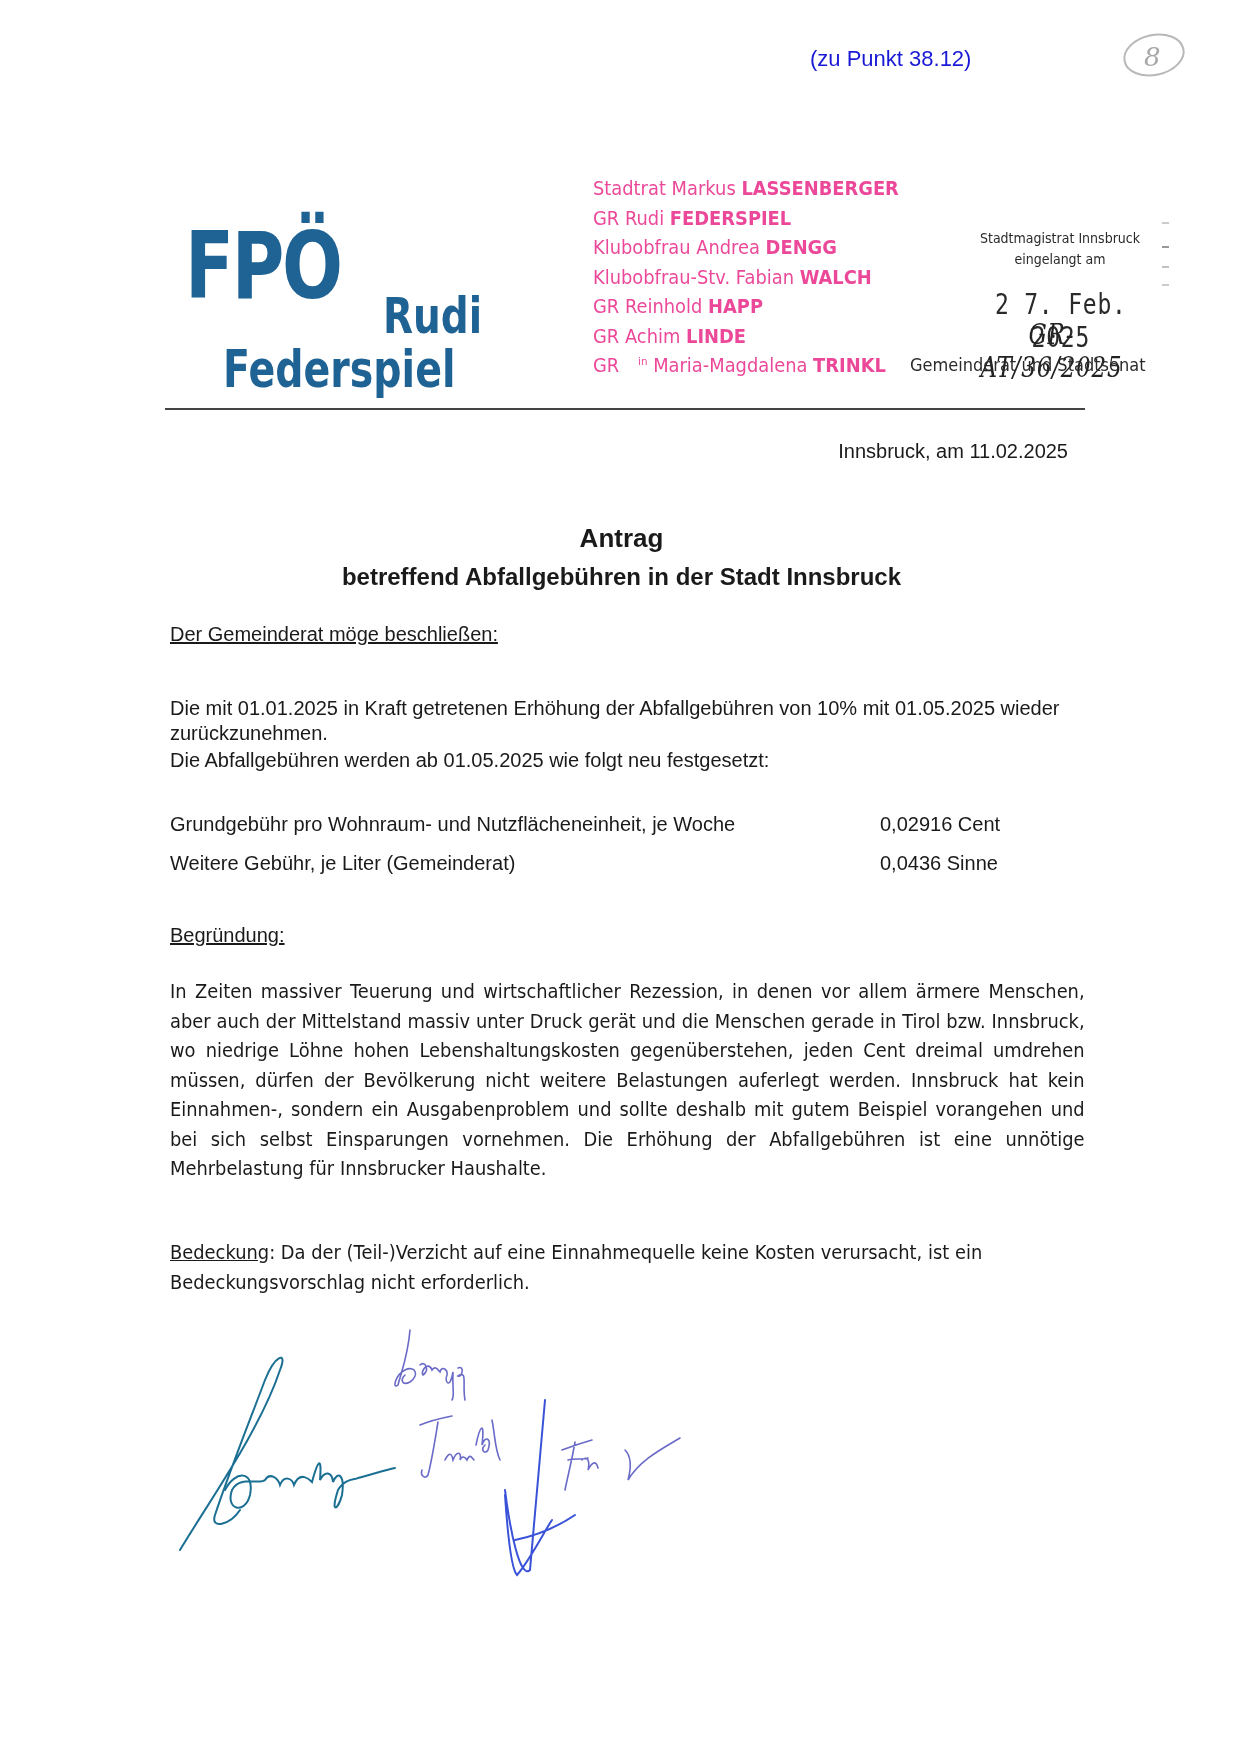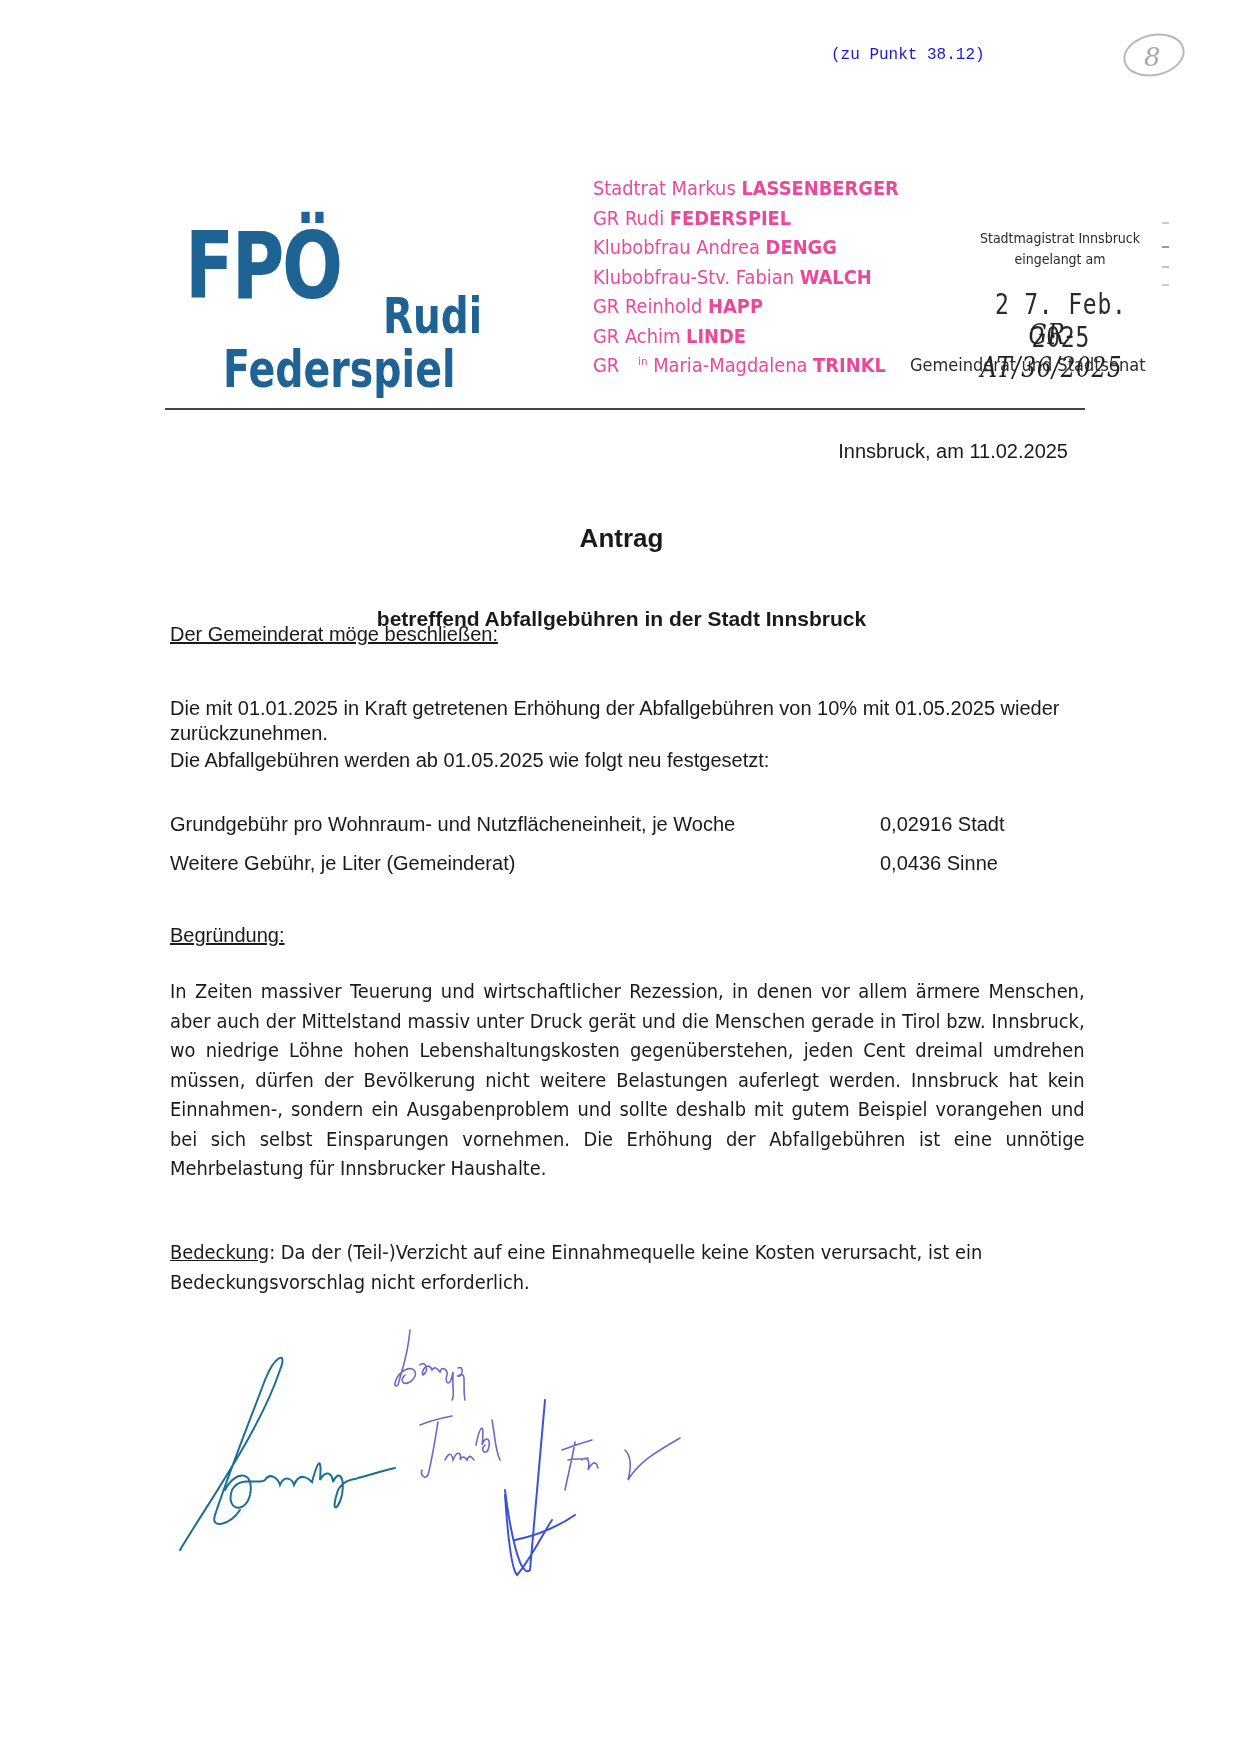--- a/index.html
+++ b/index.html
@@ -1,19 +1,19 @@
 <!DOCTYPE html>
 <html><head>
 <meta charset="utf-8">
 <style>
   html, body { margin: 0; padding: 0; background: #ffffff; }
   body { width: 1243px; height: 1756px; position: relative; overflow: hidden; color: #1a1a1a; font-family: "Liberation Sans", sans-serif; }
   .abs { position: absolute; }
 
-  .ref-note { left: 810px; top: 46px; font-size: 16px; color: #1a1ad6; font-family: Liberation Mono, monospace; margin-left: 21px; }
+  .ref-note { left: 810px; top: 46px; font-size: 22px; color: #1a1ad6; font-family: Liberation Sans, sans-serif; }
   .page-no { left: 1118px; top: 30px; width: 72px; height: 50px; }
 
   .logo { left: 185px; top: 175px; width: 320px; height: 200px; color: #1f6294; font-family: "DejaVu Sans", sans-serif; font-weight: bold; margin-top: 38px; }
   .logo .fpo { position: absolute; left: 0; top: 8px; font-size: 92px; letter-spacing: -3px; line-height: 1; transform: scaleX(0.78); transform-origin: left top; }
   .logo .rudi { position: absolute; left: 198px; top: 78px; font-size: 50px; line-height: 1; transform: scaleX(0.78); transform-origin: left top; }
   .logo .feder { position: absolute; left: 38px; top: 130px; font-size: 52px; line-height: 1; transform: scaleX(0.76); transform-origin: left top; }
 
   .signatories { left: 593px; top: 174px; font-family: "DejaVu Sans", sans-serif; font-size: 19px; line-height: 29.5px; color: #ec4899; }
   .signatories .row { white-space: nowrap; transform: scaleX(0.94); transform-origin: left center; }
   .signatories b { font-weight: bold; }
@@ -25,21 +25,21 @@
   .stamp .date { position: absolute; left: 38px; top: 62px; font-size: 28px; letter-spacing: 1px; font-family: "DejaVu Sans Mono", monospace; transform: scaleX(0.82); transform-origin: left top; }
   .stamp .hand { position: absolute; left: 22px; top: 92px; font-size: 28px; font-style: italic; font-family: "DejaVu Serif", serif; color: #222; transform: scaleX(0.82); transform-origin: left top; letter-spacing: 1px; }
   .stamp .dept { position: absolute; left: -30px; top: 128px; font-size: 18px; white-space: nowrap; transform: scaleX(0.9); transform-origin: left top; }
   .stamp-ticks { left: 1160px; top: 215px; width: 12px; height: 80px; }
 
   .rule { left: 165px; top: 408px; width: 920px; height: 2px; background: #444; }
 
   .place-date { right: 175px; top: 440px; font-size: 20px; }
 
   .title { left: 0; width: 1243px; top: 523px; text-align: center; font-size: 26px; font-weight: bold; }
-  .subtitle { left: 0; width: 1243px; top: 563px; text-align: center; font-size: 21px; font-weight: bold; margin-top: 44px; }
+  .subtitle { left: 0; width: 1243px; top: 563px; text-align: center; font-size: 24px; font-weight: bold; }
 
   .body-ar { font-family: "Liberation Sans", sans-serif; font-size: 20px; line-height: 25px; }
   .resolve-label { left: 170px; top: 622px; text-decoration: underline; }
   .para1 { left: 170px; top: 696px; width: 920px; }
   .para2 { left: 170px; top: 748px; }
 
   .fee-table { left: 170px; top: 798px; width: 920px; }
   .fee-row { display: flex; height: 25px; margin-top: 14px; }
   .fee-row .desc { width: 710px; }
   .fee-row .amount { width: 200px; }
@@ -99,21 +99,21 @@
 <div class="abs title">Antrag</div>
 <div class="abs subtitle">betreffend Abfallgebühren in der Stadt Innsbruck</div>
 
 <div class="abs body-ar resolve-label">Der Gemeinderat möge beschließen:</div>
 <div class="abs body-ar para1">Die mit 01.01.2025 in Kraft getretenen Erhöhung der Abfallgebühren von 10% mit 01.05.2025 wieder zurückzunehmen.</div>
 <div class="abs body-ar para2">Die Abfallgebühren werden ab 01.05.2025 wie folgt neu festgesetzt:</div>
 
 <div class="abs body-ar fee-table">
   <div class="fee-row">
     <span class="desc">Grundgebühr pro Wohnraum- und Nutzflächeneinheit, je Woche</span>
-    <span class="amount">0,02916 Stadt</span>
+    <span class="amount">0,02916 Cent</span>
   </div>
   <div class="fee-row">
     <span class="desc">Weitere Gebühr, je Liter (Gemeinderat)</span>
     <span class="amount">0,0436 Sinne</span>
   </div>
 </div>
 
 <div class="abs reason-label">Begründung:</div>
 <div class="abs body-cal reason-text">In Zeiten massiver Teuerung und wirtschaftlicher Rezession, in denen vor allem ärmere Menschen, aber auch der Mittelstand massiv unter Druck gerät und die Menschen gerade in Tirol bzw. Innsbruck, wo niedrige Löhne hohen Lebenshaltungskosten gegenüberstehen, jeden Cent dreimal umdrehen müssen, dürfen der Bevölkerung nicht weitere Belastungen auferlegt werden. Innsbruck hat kein Einnahmen-, sondern ein Ausgabenproblem und sollte deshalb mit gutem Beispiel vorangehen und bei sich selbst Einsparungen vornehmen. Die Erhöhung der Abfallgebühren ist eine unnötige Mehrbelastung für Innsbrucker Haushalte.</div>
 

